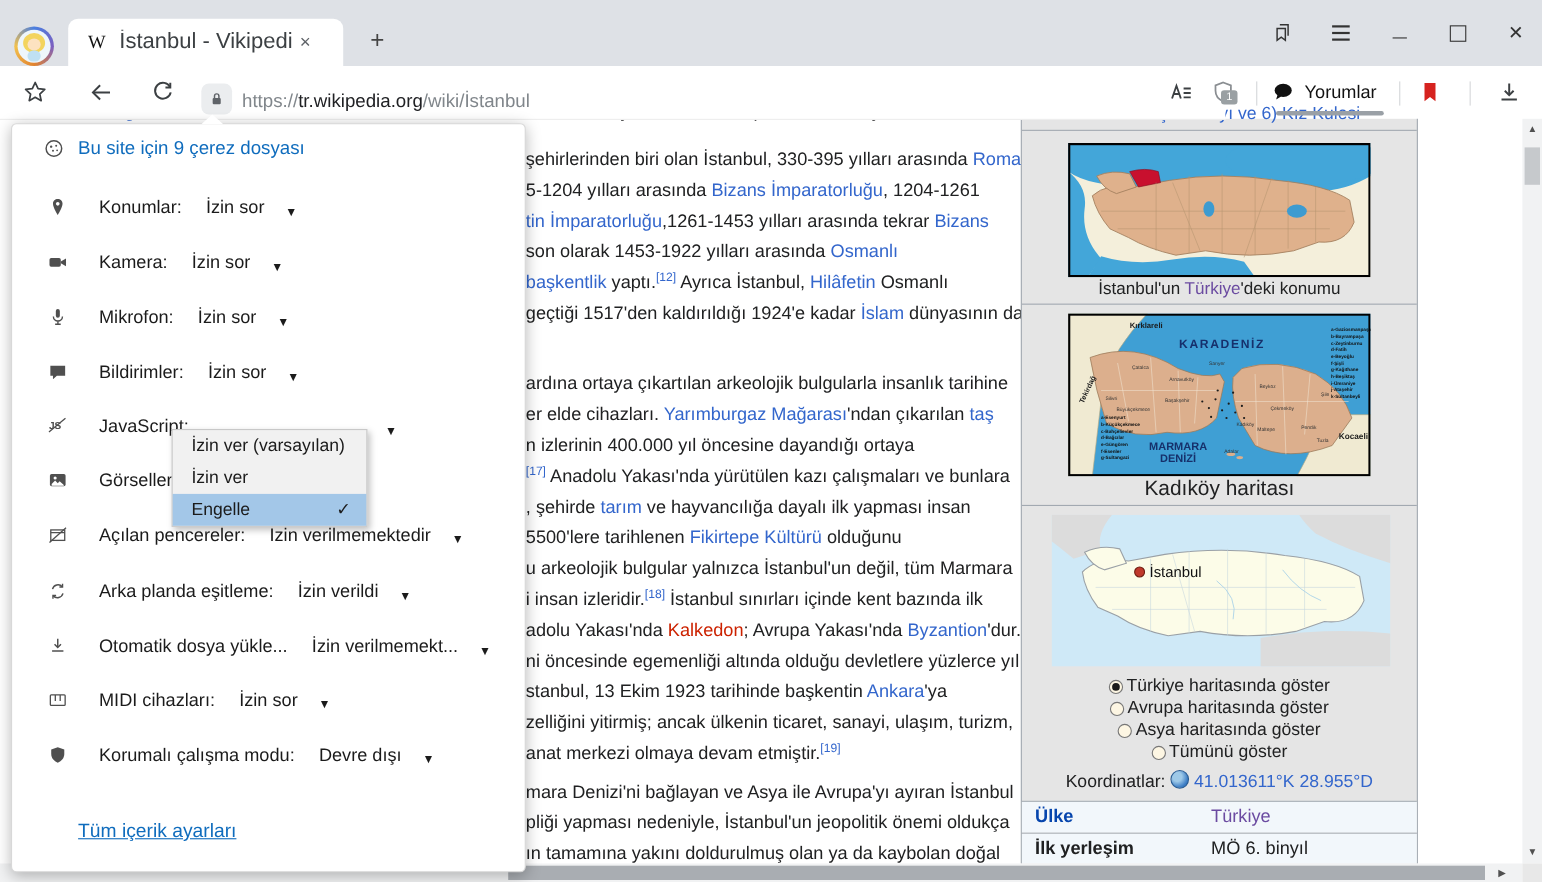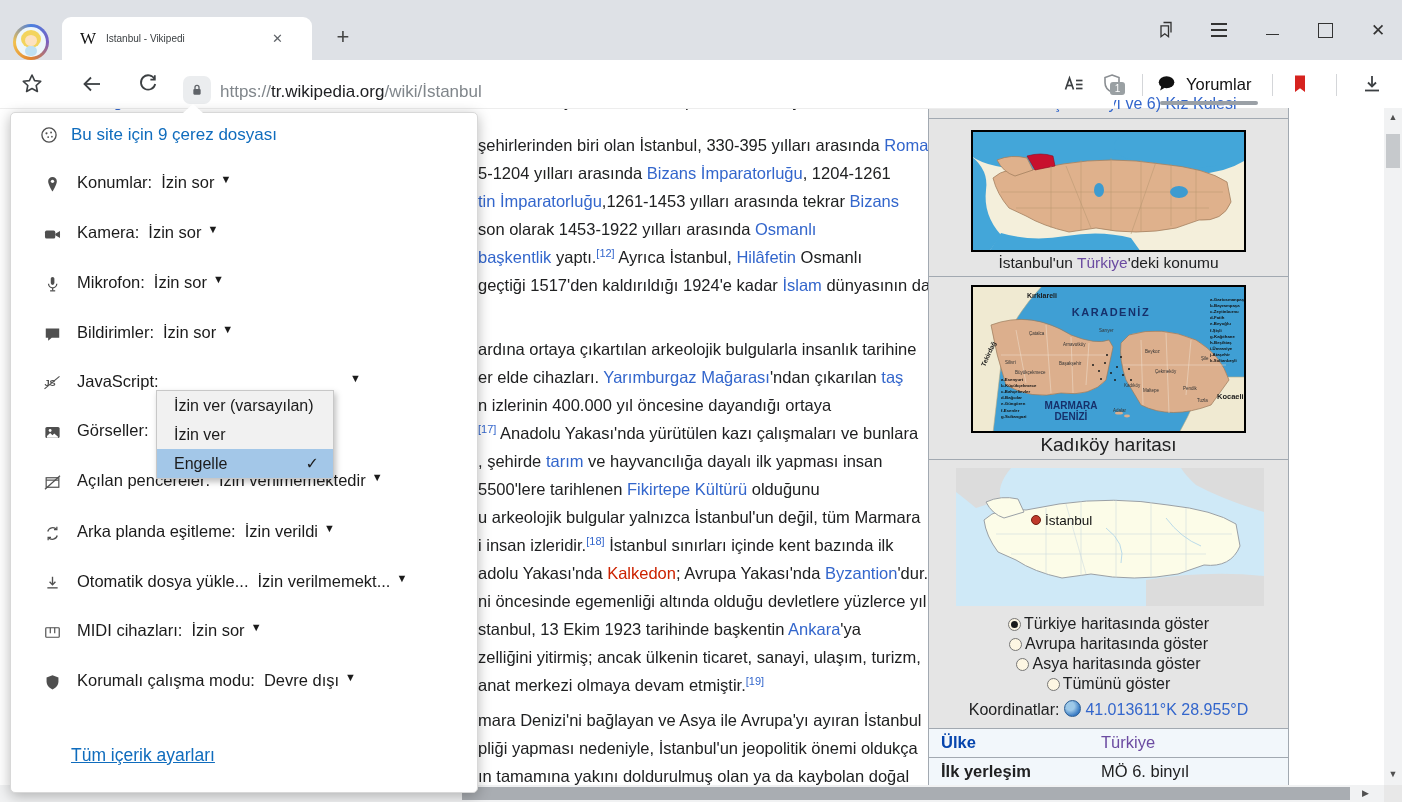--- a/index.html
+++ b/index.html
@@ -9,21 +9,21 @@
   .tabbar{position:absolute;left:0;top:0;width:1402px;height:60px;background:#dee1e6;z-index:15;}
   .avatar{position:absolute;left:13px;top:24px;width:36px;height:36px;border-radius:50%;
     background:conic-gradient(#4a7fe0,#7b5fc0,#e2842f,#f2c14d,#4a7fe0);display:flex;align-items:center;justify-content:center;}
   .avatar .inner{width:30px;height:30px;border-radius:50%;background:#eef6fb;position:relative;overflow:hidden;}
   .avatar .hair{position:absolute;left:5px;top:3px;width:20px;height:18px;border-radius:50%;background:#f3d45e;}
   .avatar .face{position:absolute;left:9px;top:8px;width:12px;height:11px;border-radius:50%;background:#fde2c0;}
   .avatar .body{position:absolute;left:9px;top:19px;width:12px;height:10px;border-radius:5px;background:#bfe0f2;}
   .tab{position:absolute;left:62px;top:17px;width:250px;height:43px;background:#fff;border-radius:9px 9px 0 0;
     display:flex;align-items:center;}
   .tab .fav{width:18px;margin-left:18px;font-family:"Liberation Serif","DejaVu Serif",serif;font-size:17px;color:#111;}
-  .tab .ttl{margin-left:8px;font-size:10px;color:#3c4043;white-space:nowrap;overflow:hidden;width:160px;}
+  .tab .ttl{margin-left:8px;font-size:20px;color:#3c4043;white-space:nowrap;overflow:hidden;width:160px;text-align:right;}
   .tab .cls{margin-left:6px;font-size:13px;color:#5f6368;cursor:default;}
   .newtab{position:absolute;left:330px;top:24px;font-size:22px;color:#444;width:26px;text-align:center;}
   .winicons{position:absolute;right:14px;top:20px;display:flex;align-items:center;gap:33px;}
   .wi{width:20px;height:20px;display:flex;align-items:center;justify-content:center;color:#333;}
   .wi .sq{width:13px;height:13px;border:1.6px solid #333;}
   .wi .mn{width:13px;height:1.8px;background:#333;margin-top:9px;}
   .wi.x{font-size:17px;}
   .burger{display:flex;flex-direction:column;gap:4px;}
   .burger i{display:block;width:16px;height:1.8px;background:#333;}
   
@@ -78,21 +78,21 @@
   .hthumb{position:absolute;left:462px;top:2px;width:888px;height:13px;background:#a9adb2;}
   .hscroll .rt{position:absolute;left:1362px;top:3px;font-size:9px;color:#505050;}
   .corner{position:absolute;left:1384px;top:785px;width:18px;height:17px;background:#e8e8e8;z-index:2;}
   
   .panel{position:absolute;left:10px;top:112px;width:466px;height:679px;background:#fff;border:1px solid #d8d8d8;
     border-radius:5px;box-shadow:0 3px 14px rgba(0,0,0,.28);z-index:20;}
   .beak{position:absolute;left:172px;top:-9px;width:0;height:0;border-left:10px solid transparent;
     border-right:10px solid transparent;border-bottom:9px solid #fff;}
   .cookierow{position:absolute;left:28px;top:12px;display:flex;align-items:center;gap:12px;}
   .cookierow a{font-size:17px;color:#0f6cbd;text-decoration:none;}
-  .perm-row{position:absolute;left:30px;height:26px;display:flex;align-items:flex-start;}
+  .perm-row{position:absolute;left:30px;height:26px;display:flex;align-items:flex-end;gap:13px;}
   .picon{width:22px;height:22px;margin-right:14px;display:flex;align-items:center;justify-content:center;}
   .plabel{font-size:16.5px;color:#1b1b1b;}
   .pvalue{font-size:16.5px;color:#1b1b1b;margin-left:9px;}
   .pcaret{font-size:11px;color:#1b1b1b;margin-left:6px;}
   .abs-caret{position:absolute;left:309px;margin-left:0;}
   .footerlink{position:absolute;left:60px;top:632px;font-size:17.5px;color:#0f6cbd;}
   .dropdown{position:absolute;left:145px;top:277px;width:176px;background:#f1f1f1;border:1px solid #c8c8c8;
     box-shadow:2px 3px 6px rgba(0,0,0,.25);z-index:25;}
   .ditem{height:29px;line-height:29px;padding-left:17px;font-size:16px;color:#1b1b1b;position:relative;}
   .ditem.sel{background:#a3c7e8;}

